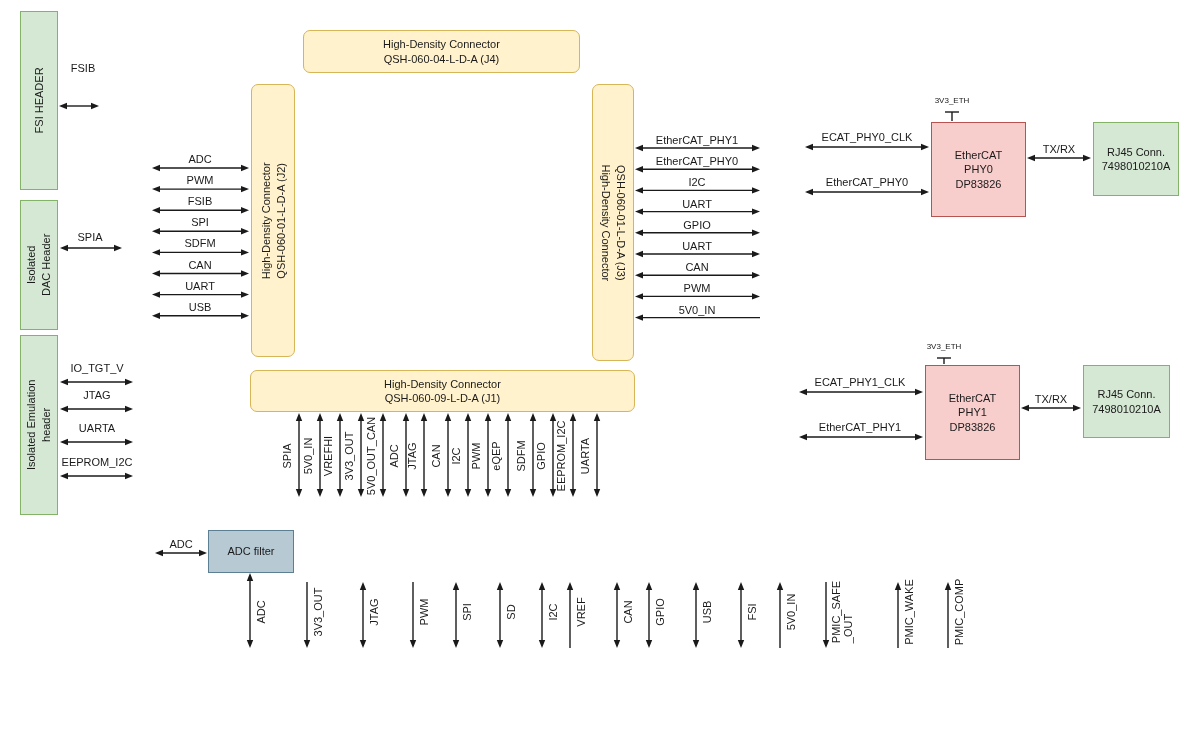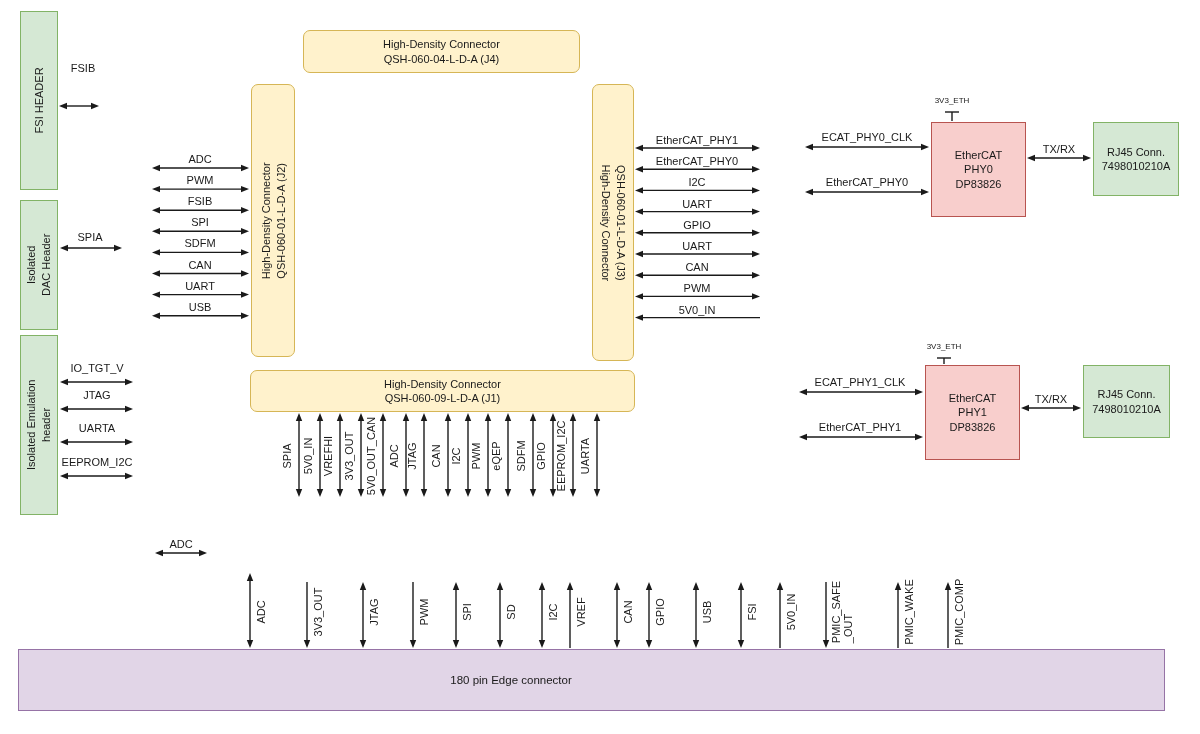--- a/index.html
+++ b/index.html
@@ -270,24 +270,24 @@
       <div>7498010210A</div>
     </div>
   </div>
   <div class="box green" style="left:1083px;top:365px;width:87px;height:73px;">
     <div>
       <div>RJ45 Conn.</div>
       <div>7498010210A</div>
     </div>
   </div>
 
-
-  <div class="box purple" style="left:18px;top:649px;width:1147px;height:62px;">
-    <div class="edge-label">180 pin Edge connector</div>
-  </div>
+  <div class="box bluegray" style="left:208px;top:530px;width:86px;height:43px;">
+    <div>ADC filter</div>
+  </div>
+
 <div class="sig" style="left: 200px; top: 159px;">ADC</div>
     <div class="sig" style="left: 200px; top: 180.1px;">PWM</div>
     <div class="sig" style="left: 200px; top: 201.2px;">FSIB</div>
     <div class="sig" style="left: 200px; top: 222.3px;">SPI</div>
     <div class="sig" style="left: 200px; top: 243.4px;">SDFM</div>
     <div class="sig" style="left: 200px; top: 264.5px;">CAN</div>
     <div class="sig" style="left: 200px; top: 285.6px;">UART</div>
     <div class="sig" style="left: 200px; top: 306.7px;">USB</div>
     <div class="sig" style="left: 697px; top: 140px;">EtherCAT_PHY1</div>
     <div class="sig" style="left: 697px; top: 161.2px;">EtherCAT_PHY0</div>

